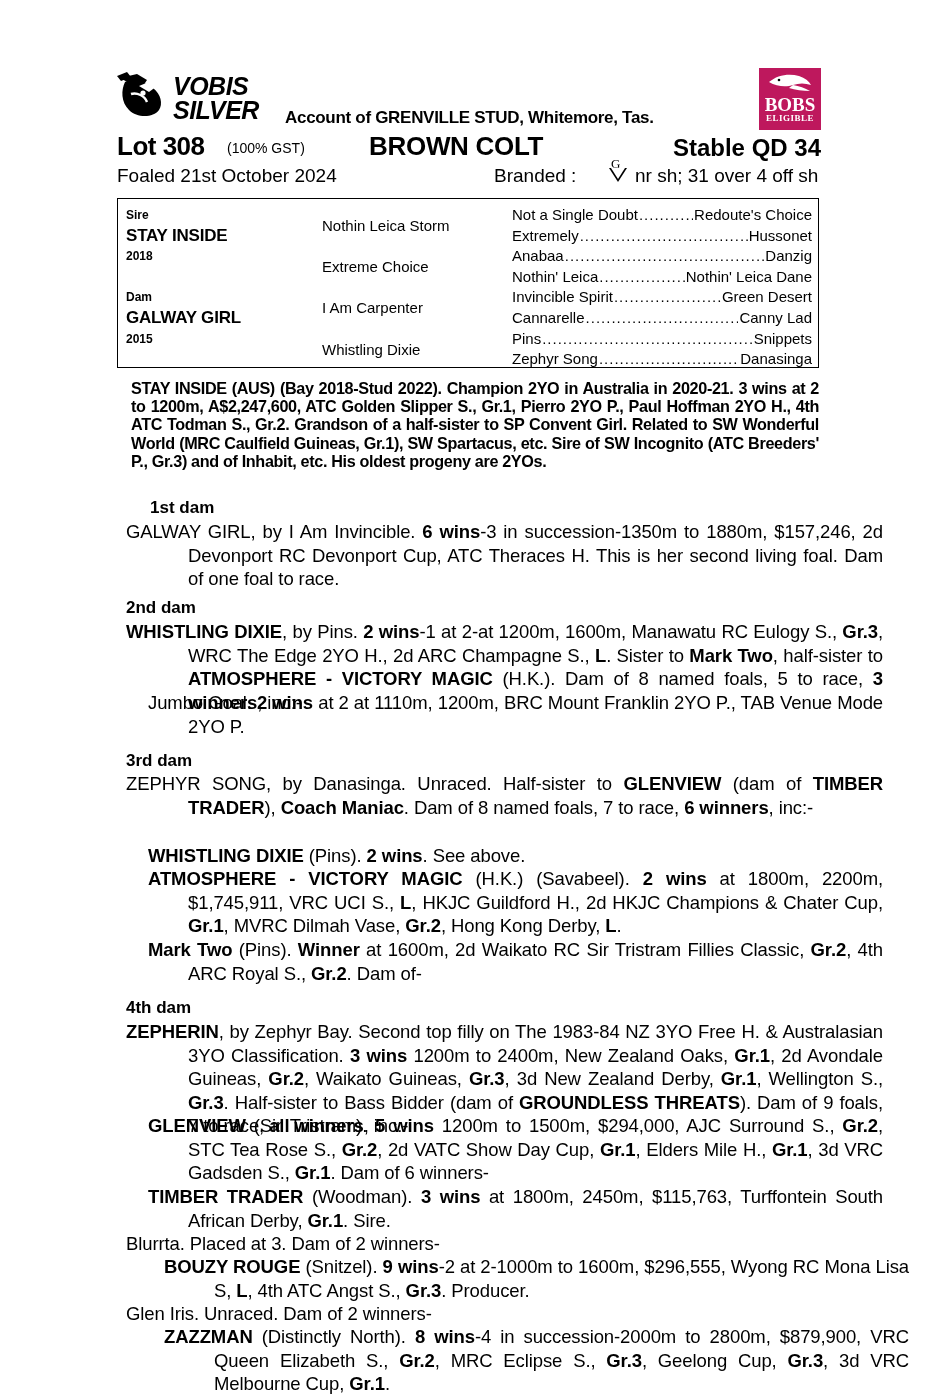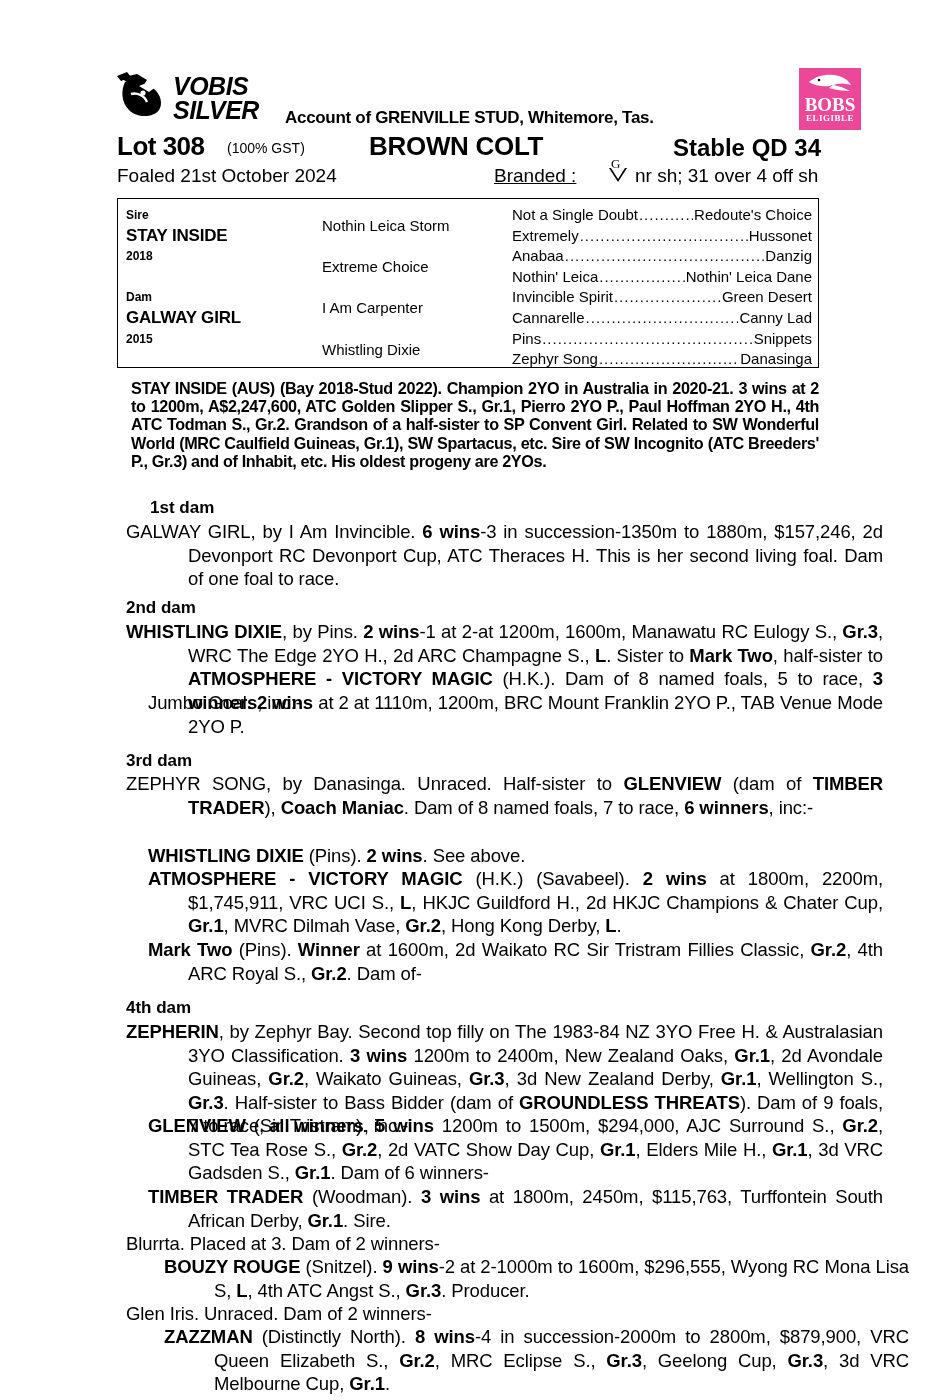--- a/index.html
+++ b/index.html
@@ -50,24 +50,23 @@
     letter-spacing: -0.5px;
     font-family: "Liberation Sans", sans-serif;
   }
 
   .bobs-logo {
     position: absolute;
     left: 642px;
     top: 0px;
     width: 62px;
     height: 62px;
-    background: #ec4899;
+    background: #be185d;
     color: #ffffff;
     text-align: center;
-    margin-left: 40px;
   }
   .bobs-name {
     position: absolute;
     left: 0; right: 0;
     top: 27px;
     font-family: "Liberation Serif", serif;
     font-weight: bold;
     font-size: 19px;
     letter-spacing: 0px;
     line-height: 19px;
@@ -147,21 +146,20 @@
     top: 0px;
     font-size: 19px;
     white-space: nowrap;
   }
   .branded-text {
     position: absolute;
     left: 377px;
     top: 0px;
     font-size: 19px;
     white-space: nowrap;
-    text-decoration: underline;
   }
   .brand-mark {
     position: absolute;
     left: 490px;
     top: -6px;
     width: 24px;
     height: 28px;
   }
   .brand-g {
     position: absolute;

